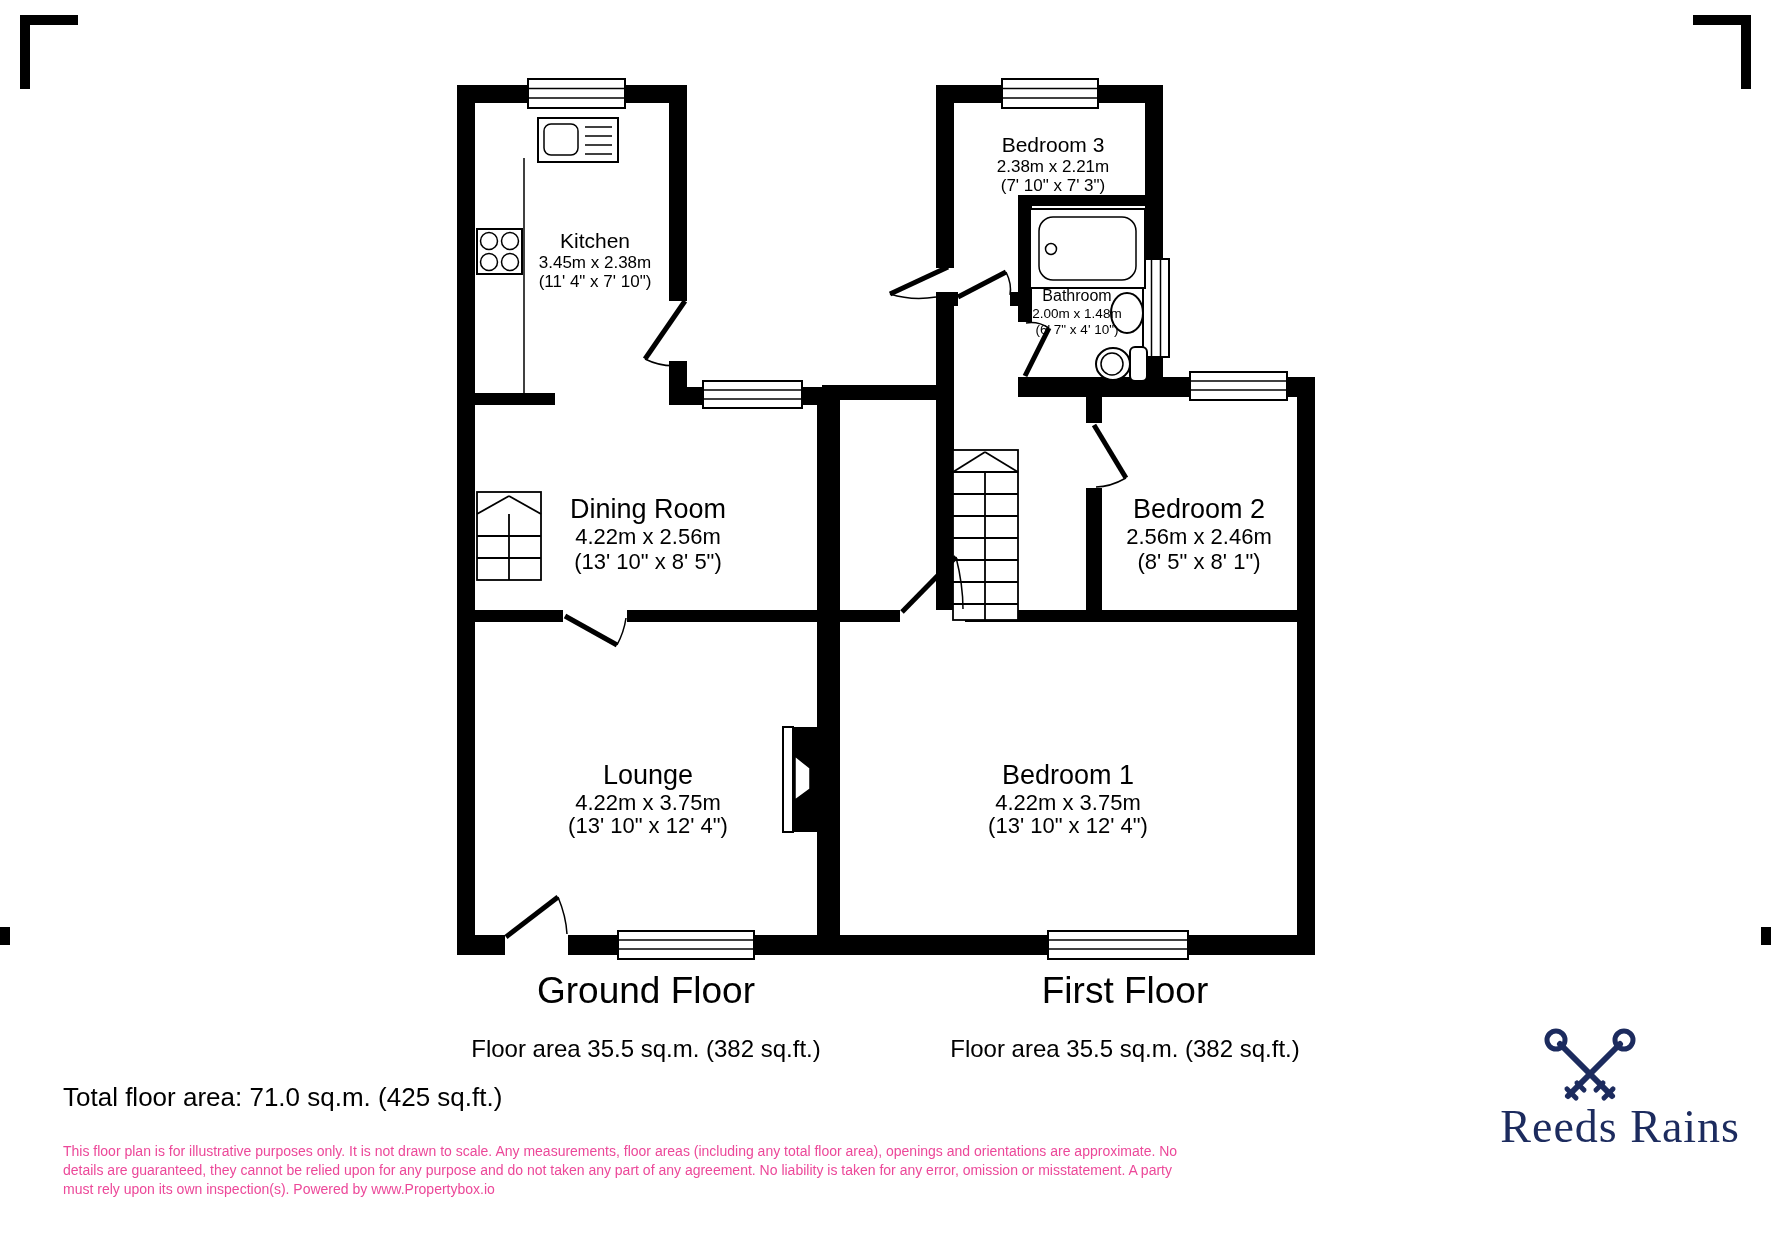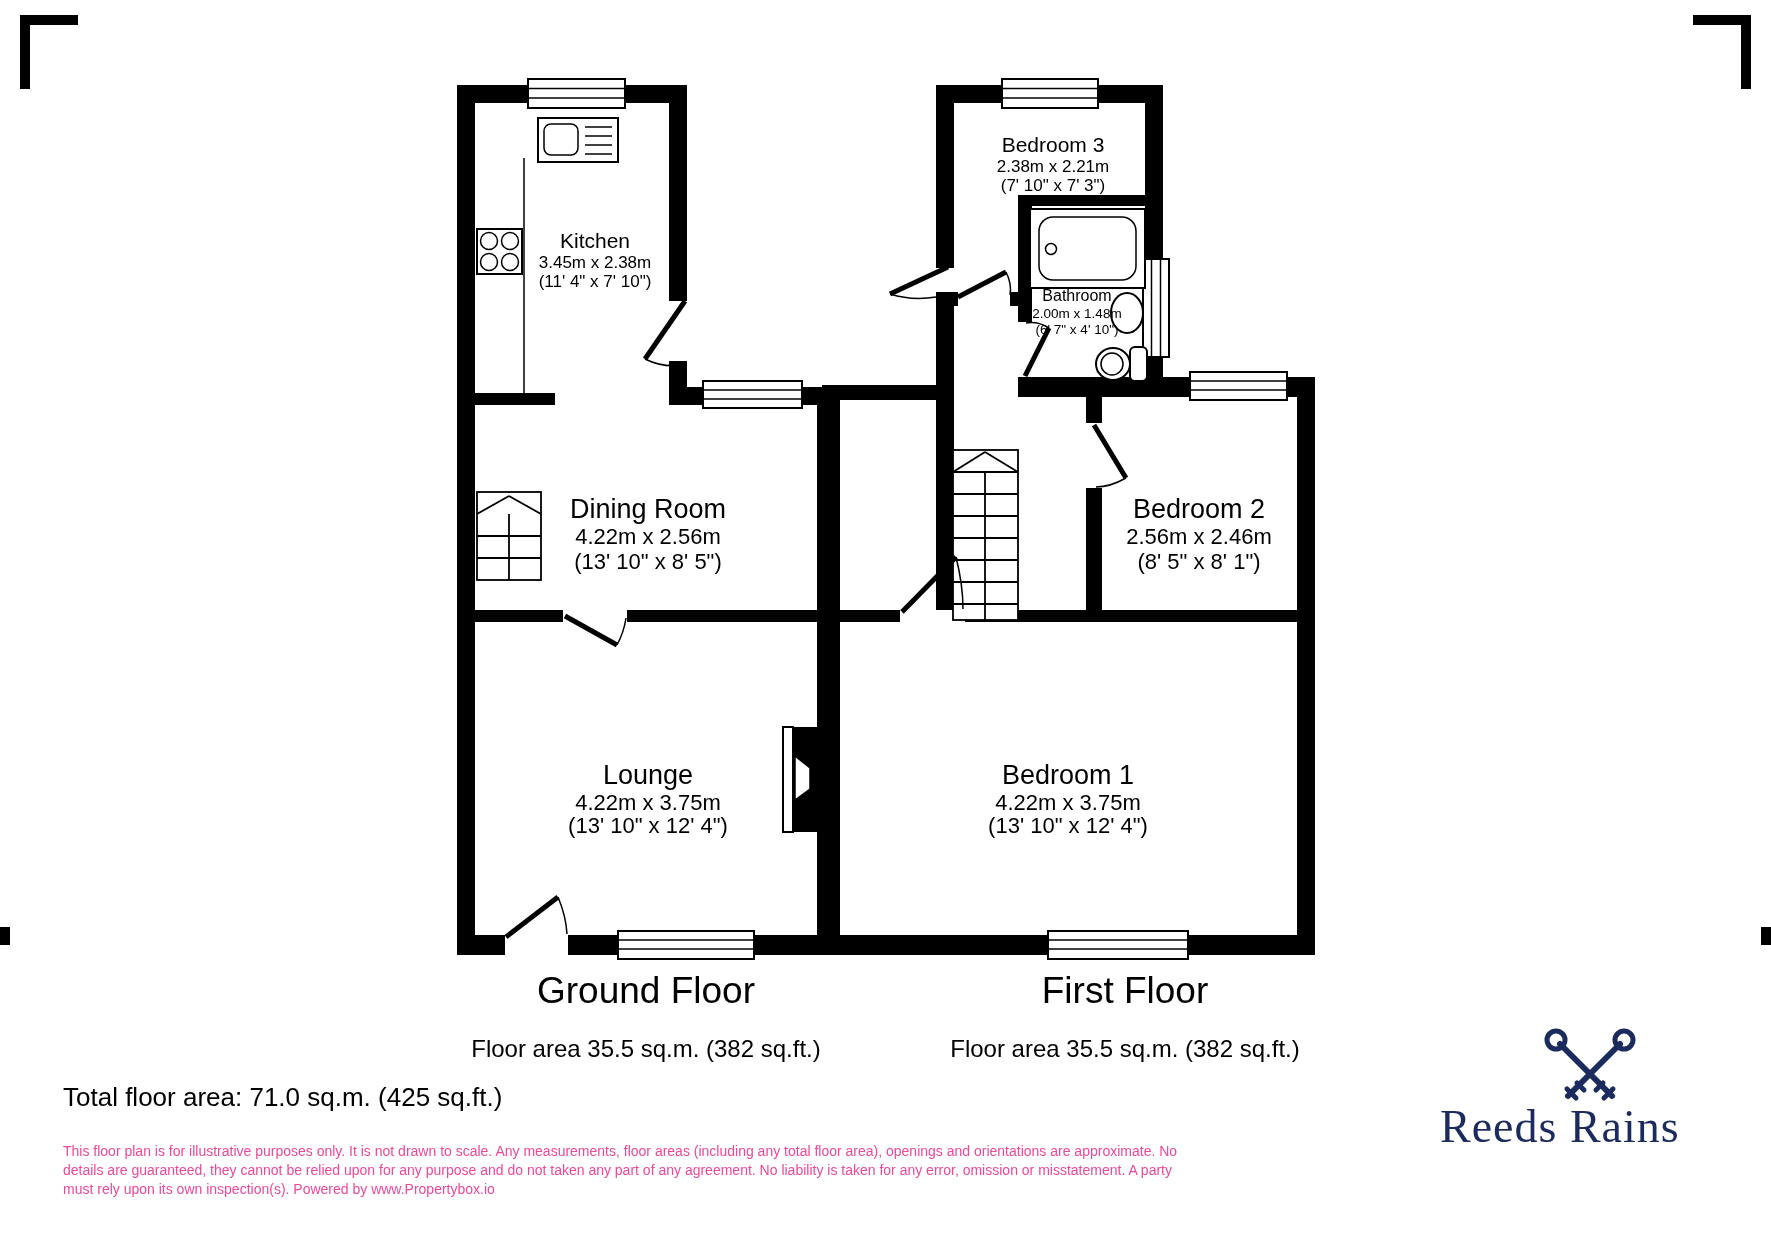--- a/index.html
+++ b/index.html
@@ -20,21 +20,21 @@
   .winline{stroke:#000;stroke-width:1.5;fill:none;}
   .fix{fill:#fff;stroke:#000;stroke-width:2;}
   .fixthin{fill:none;stroke:#000;stroke-width:1.5;}
   .leaf{stroke:#000;stroke-width:5;fill:none;}
   .arc{stroke:#000;stroke-width:1.5;fill:none;}
   .stair{fill:#fff;stroke:#000;stroke-width:1.8;}
   .stline{stroke:#000;stroke-width:1.8;fill:none;}
   #total-area{position:absolute;left:63px;top:1082px;font-size:26px;color:#000;}
   #disclaimer{position:absolute;left:63px;top:1128px;width:1260px;font-size:14px;
               line-height:19px;color:#ec4899;margin-top:14px;}
-  #brand-text{position:absolute;left:1440px;top:1100px;width:300px;text-align:left;
+  #brand-text{position:absolute;left:1440px;top:1100px;width:300px;text-align:right;
               font-size:46px;color:#1c2b5e;font-family:"Liberation Serif","DejaVu Serif",serif;
               font-weight:500;letter-spacing:1px;white-space:nowrap;}
 </style>
 </head>
 <body>
 
 <div id="canvas">
 
 <svg width="1771" height="1239" viewBox="0 0 1771 1239">
 

